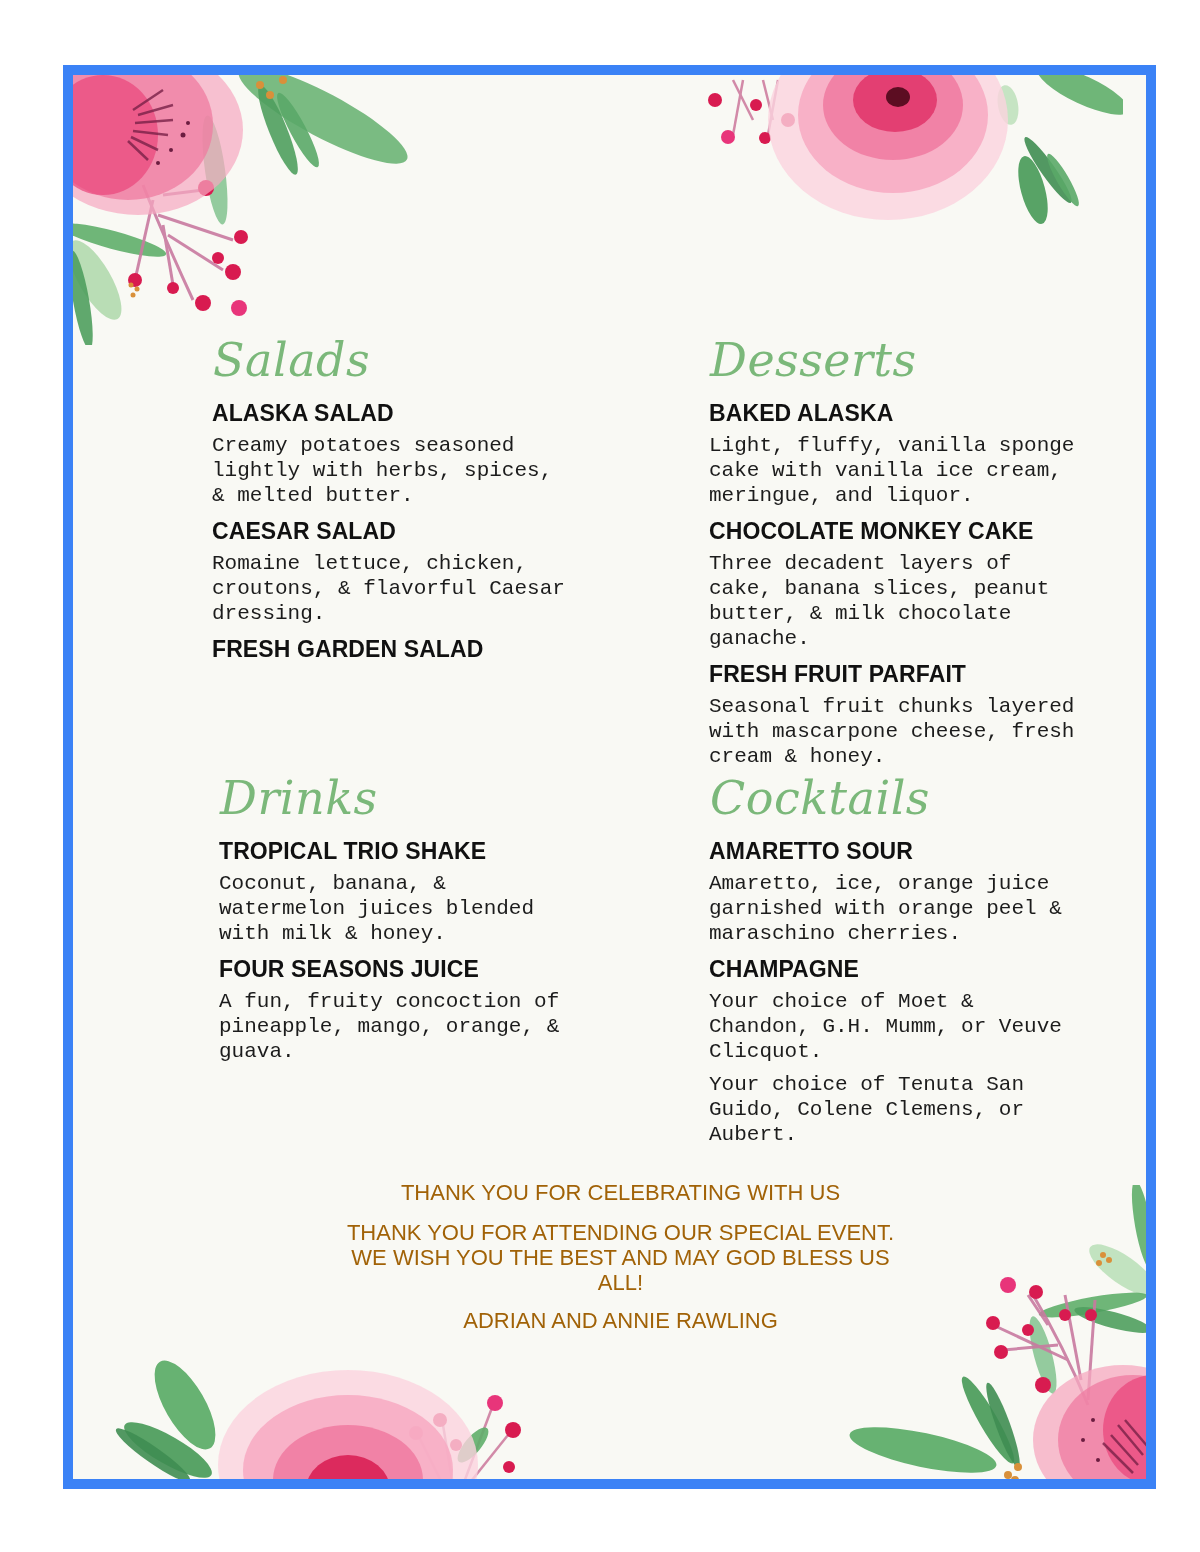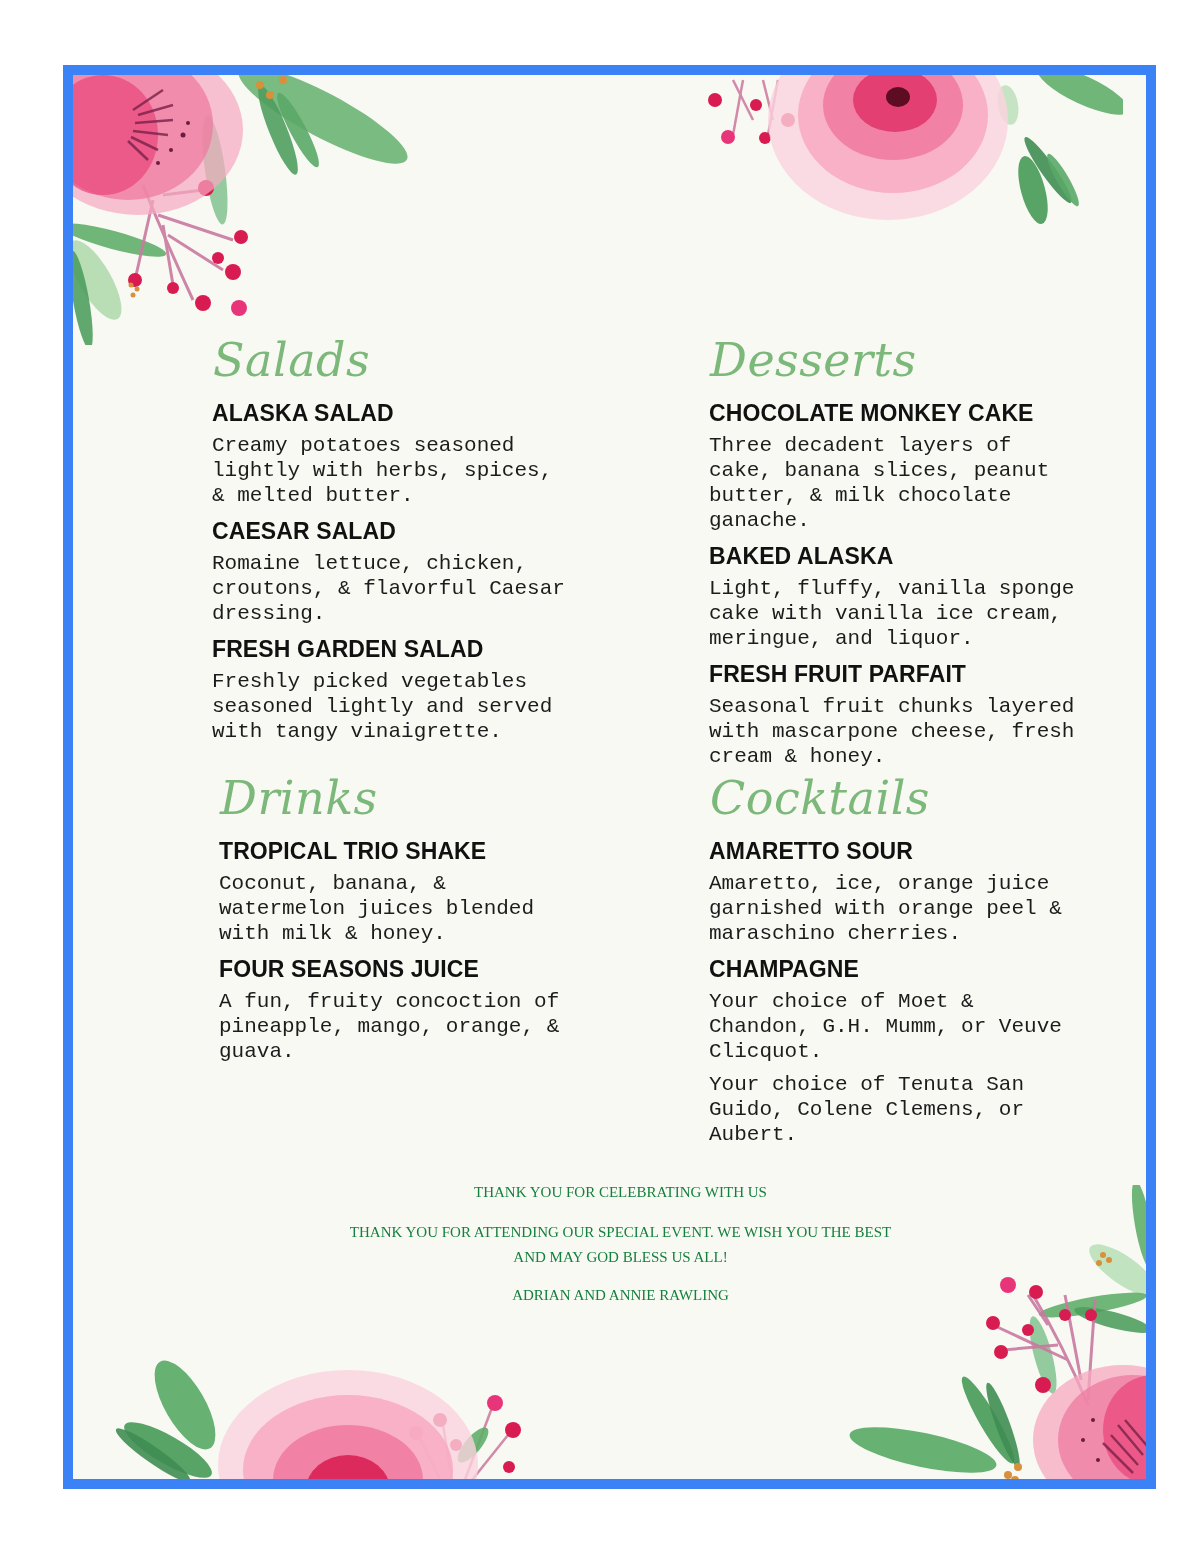--- a/index.html
+++ b/index.html
@@ -35,21 +35,21 @@
       font-family: "Liberation Sans", sans-serif; font-weight: bold;
       font-size: 23px; line-height: 30px; color: #111111; letter-spacing: 0.1px;
     }
     .item-desc {
       font-family: Liberation Mono, monospace; font-size: 21px;
       line-height: 25px; color: #1c1c1c; margin-top: 5px; width: 360px;
     }
     .sec-desserts .item-desc, .sec-cocktails .item-desc { width: 370px; }
 
     .footer { position: absolute; left: 240px; top: 1105px; width: 615px; text-align: center; }
-    .footer p { font-family: Liberation Serif, serif; font-size: 15px; line-height: 25px; color: #15803d; text-transform: uppercase; }
+    .footer p { font-family: Liberation Sans, sans-serif; font-size: 22px; line-height: 25px; color: #a16207; text-transform: uppercase; }
     .footer .f1 { margin-bottom: 15px; }
     .footer .f2 { margin-bottom: 13px; padding: 0 20px; }
   </style>
 </head>
 <body>
 
 <div class="frame">
 
   <div class="floral fl-tl">
     <svg width="360" height="270" viewBox="0 0 360 270">
@@ -219,33 +219,32 @@
     <div class="item">
       <div class="item-title">ALASKA SALAD</div>
       <div class="item-desc">Creamy potatoes seasoned lightly with herbs, spices, &amp; melted butter.</div>
     </div>
     <div class="item">
       <div class="item-title">CAESAR SALAD</div>
       <div class="item-desc">Romaine lettuce, chicken, croutons, &amp; flavorful Caesar dressing.</div>
     </div>
     <div class="item">
       <div class="item-title">FRESH GARDEN SALAD</div>
-      <div class="item-desc">Freshly picked vegetables seasoned lightly and served with tangy vinaigrette.</div>
     </div>
   </div>
 
   <div class="section sec-desserts">
     <div class="script-title">Desserts</div>
     <div class="item">
+      <div class="item-title">BAKED ALASKA</div>
+      <div class="item-desc">Light, fluffy, vanilla sponge cake with vanilla ice cream, meringue, and liquor.</div>
+    </div>
+    <div class="item">
       <div class="item-title">CHOCOLATE MONKEY CAKE</div>
       <div class="item-desc">Three decadent layers of cake, banana slices, peanut butter, &amp; milk chocolate ganache.</div>
-    </div>
-    <div class="item">
-      <div class="item-title">BAKED ALASKA</div>
-      <div class="item-desc">Light, fluffy, vanilla sponge cake with vanilla ice cream, meringue, and liquor.</div>
     </div>
     <div class="item">
       <div class="item-title">FRESH FRUIT PARFAIT</div>
       <div class="item-desc">Seasonal fruit chunks layered with mascarpone cheese, fresh cream &amp; honey.</div>
     </div>
   </div>
 
   <div class="section sec-drinks">
     <div class="script-title">Drinks</div>
     <div class="item">

